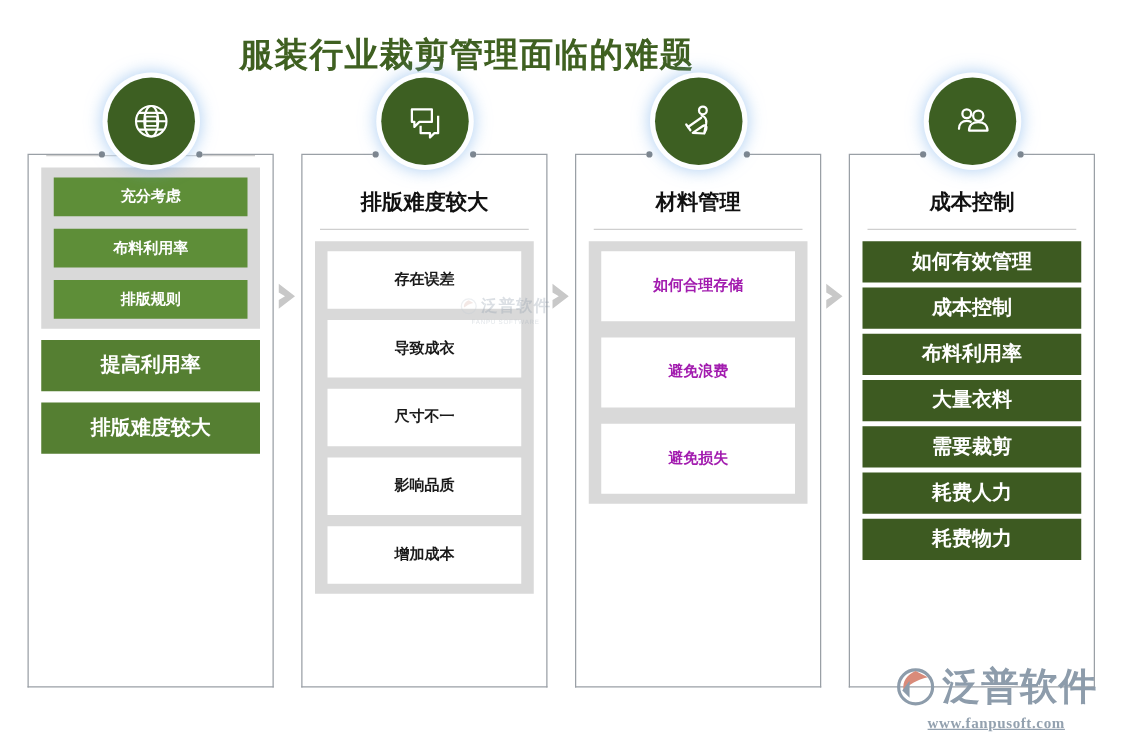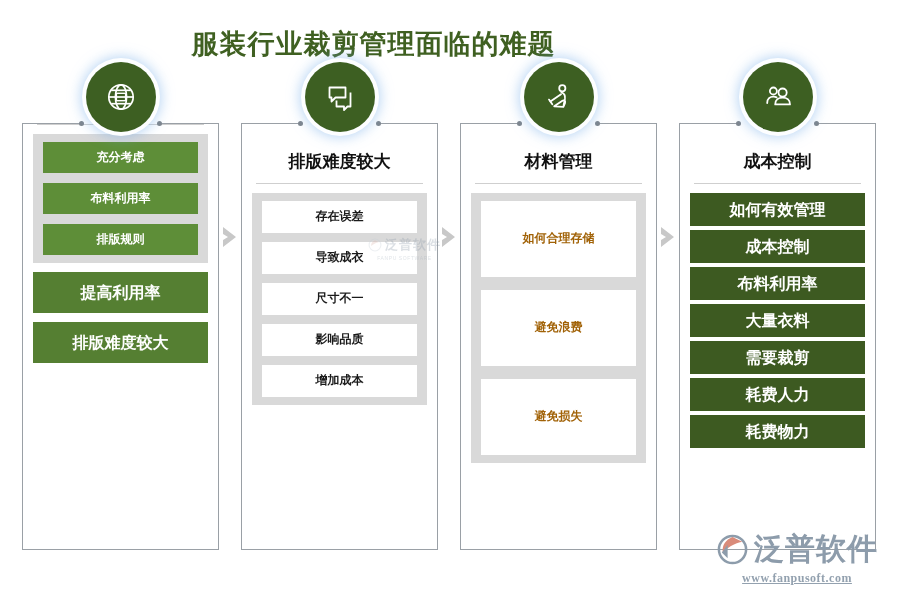--- a/index.html
+++ b/index.html
@@ -139,27 +139,27 @@
     color: #ffffff;
     height: 41px;
     font-size: 16px;
     margin-top: 9px;
   }
 
   
   .pill-white {
     background: #ffffff;
     color: #1a1a1a;
-    height: 32px;
+    height: 46px;
     margin-bottom: 9px;
   }
   .pill-white-tall {
     background: #ffffff;
-    color: #a16207;
-    height: 76px;
+    color: #a21caf;
+    height: 56px;
     margin-bottom: 13px;
   }
   .group-gray .pill-white:last-child,
   .group-gray .pill-white-tall:last-child { margin-bottom: 0; }
 
   
   .pill-green-dark {
     background: #3d5a21;
     color: #ffffff;
     height: 33px;

